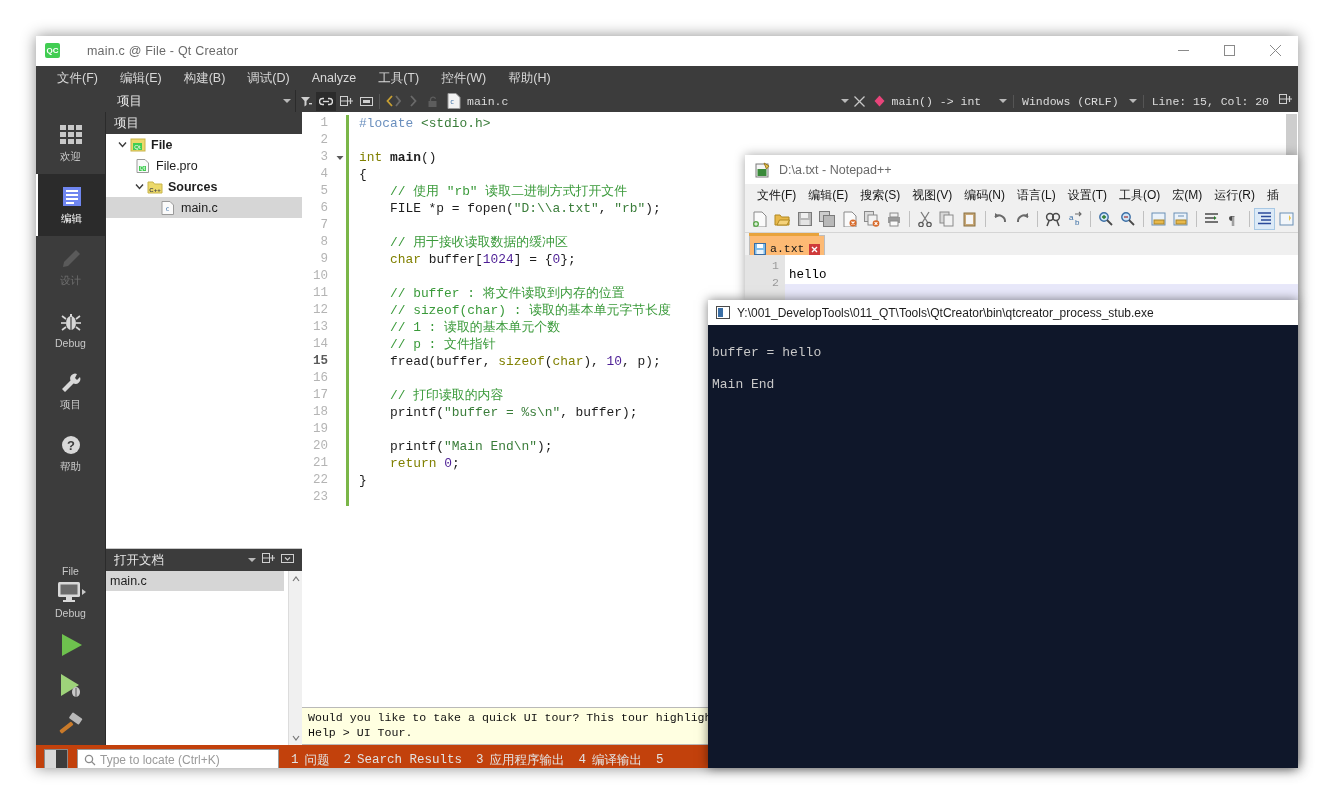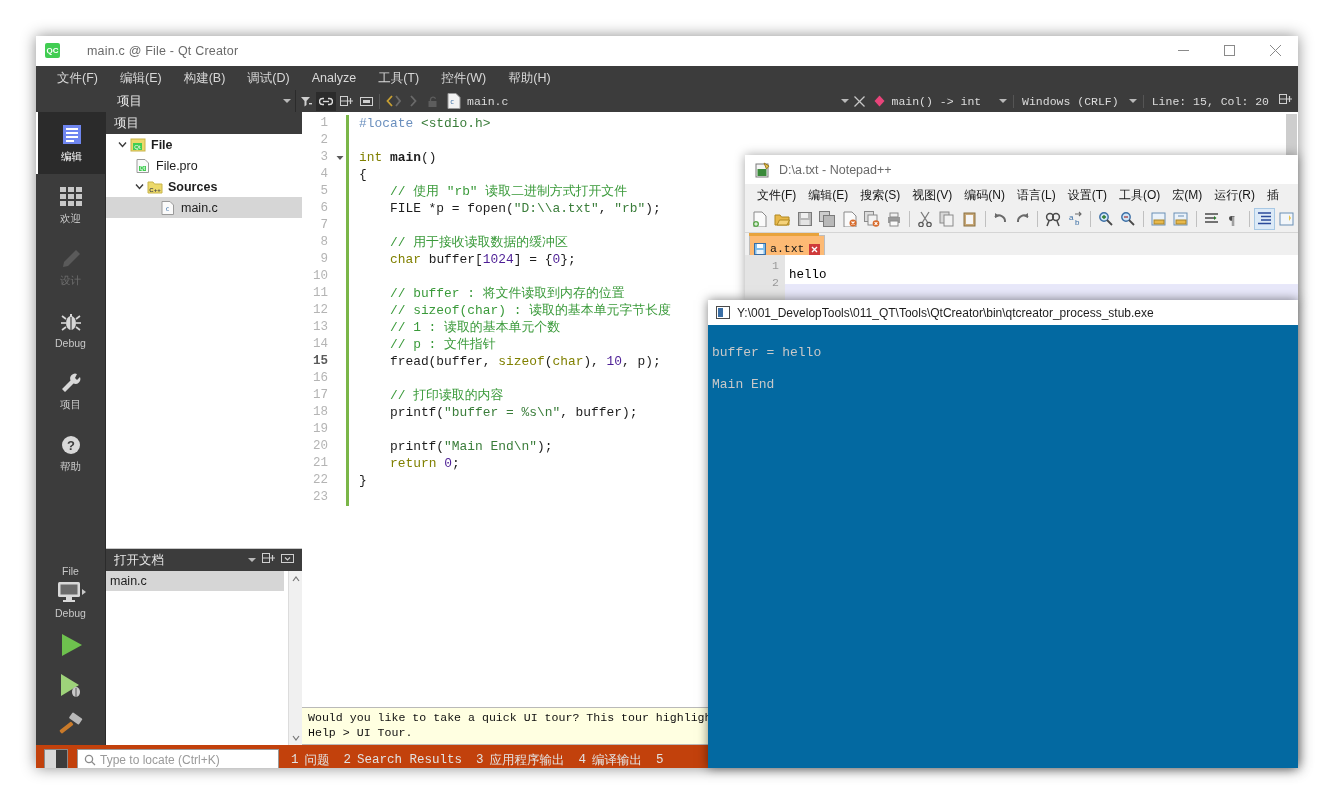--- a/index.html
+++ b/index.html
@@ -158,21 +158,21 @@
   .npp-edit{background:#fff;height:48px;display:flex;}
   .npp-gutter{width:40px;background:#e4e4e4;text-align:right;padding-top:2px;}
   .npp-gn{font-family:"Liberation Mono",monospace;font-size:11.5px;color:#9a9a9a;height:17px;line-height:17px;padding-right:6px;}
   .npp-code{flex:1;padding-top:12px;position:relative;}
   .npp-cl{font-family:"Liberation Mono",monospace;font-size:12.5px;height:17px;line-height:17px;color:#000;padding-left:4px;white-space:pre;}
   .npp-cl.hl{background:#e8e8fa;}
 
   
   #console{
     position:absolute;left:708px;top:300px;width:590px;height:468px;
-    background:#0369a1;box-shadow:0 0 10px rgba(0,0,0,.5);overflow:hidden;
+    background:#0f172a;box-shadow:0 0 10px rgba(0,0,0,.5);overflow:hidden;
   }
   .con-title{height:25px;background:#ffffff;display:flex;align-items:center;}
   .con-ticon{width:14px;height:13px;margin-left:8px;margin-right:7px;background:#fff;border:1px solid #4a4a4a;position:relative;box-sizing:border-box;}
   .con-ticon:after{content:"";position:absolute;left:1px;top:1px;width:5px;bottom:1px;background:#3a6ea5;}
   .con-ttext{font-size:12px;color:#1d1d1d;}
   .con-body{padding:20px 0 0 0;}
   .con-line{font-family:"Liberation Mono",monospace;font-size:13px;color:#c8c8c8;height:16px;line-height:16px;padding-left:4px;white-space:pre;}
 </style>
 </head>
 <body>
@@ -312,47 +312,47 @@
               <line x1="0.5" y1="6" x2="7.5" y2="6" stroke="#cfcfcf"></line>
               <path d="M10.5 3 v6 M7.5 6 h6" stroke="#cfcfcf" stroke-width="1.2"></path>
             </svg>
         </span>
       </div>
     </div>
 
     <div class="qt-body">
 
       <div class="modebar">
-        <div class="mode sel">
-          <svg width="26" height="24" viewBox="0 0 26 24">
-              <rect x="4" y="2" width="18" height="19" fill="#6f86f0"></rect>
-              <g fill="#ffffff">
-                <rect x="7" y="5" width="12" height="2"></rect>
-                <rect x="7" y="9" width="12" height="2"></rect>
-                <rect x="7" y="13" width="12" height="2"></rect>
-                <rect x="7" y="17" width="8" height="2"></rect>
-              </g>
-            </svg>
-          <span class="mlbl">编辑</span>
-        </div>
         <div class="mode">
           <svg width="26" height="24" viewBox="0 0 26 24">
               <g fill="#c8c8c8">
                 <rect x="2" y="2" width="6" height="5"></rect>
                 <rect x="10" y="2" width="6" height="5"></rect>
                 <rect x="18" y="2" width="6" height="5"></rect>
                 <rect x="2" y="9" width="6" height="5"></rect>
                 <rect x="10" y="9" width="6" height="5"></rect>
                 <rect x="18" y="9" width="6" height="5"></rect>
                 <rect x="2" y="16" width="6" height="5"></rect>
                 <rect x="10" y="16" width="6" height="5"></rect>
                 <rect x="18" y="16" width="6" height="5"></rect>
               </g>
             </svg>
           <span class="mlbl">欢迎</span>
+        </div>
+        <div class="mode sel">
+          <svg width="26" height="24" viewBox="0 0 26 24">
+              <rect x="4" y="2" width="18" height="19" fill="#6f86f0"></rect>
+              <g fill="#ffffff">
+                <rect x="7" y="5" width="12" height="2"></rect>
+                <rect x="7" y="9" width="12" height="2"></rect>
+                <rect x="7" y="13" width="12" height="2"></rect>
+                <rect x="7" y="17" width="8" height="2"></rect>
+              </g>
+            </svg>
+          <span class="mlbl">编辑</span>
         </div>
         <div class="mode dim">
           <svg width="26" height="24" viewBox="0 0 26 24">
               <path d="M18 3 l4 4 l-12 12 l-5 1 l1 -5 z" fill="#5a5a5a"></path>
             </svg>
           <span class="mlbl">设计</span>
         </div>
         <div class="mode">
           <svg width="26" height="24" viewBox="0 0 26 24">
               <ellipse cx="13" cy="13" rx="5" ry="7" fill="#d8d8d8"></ellipse>

